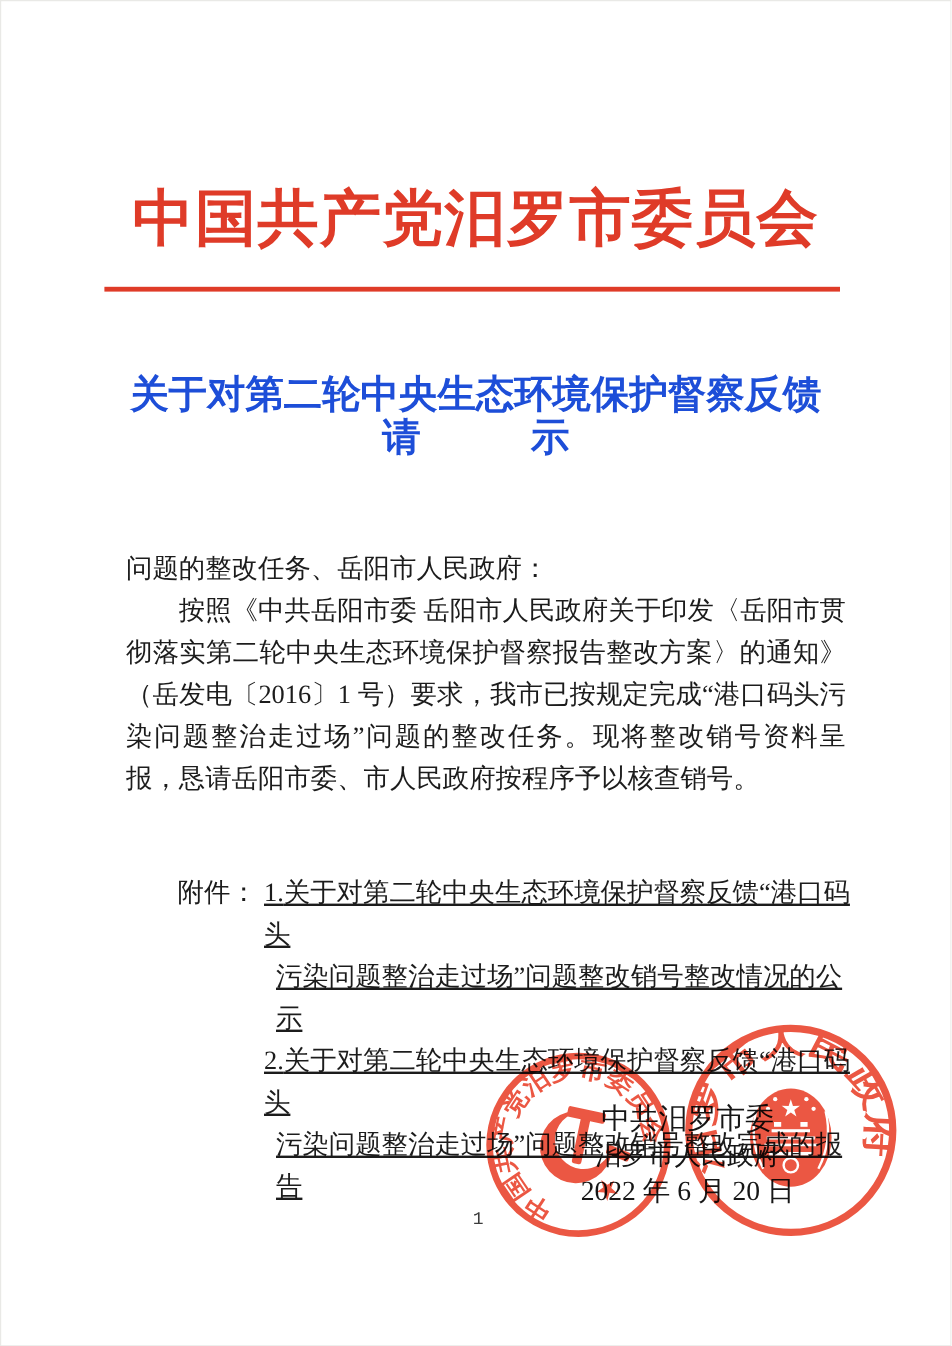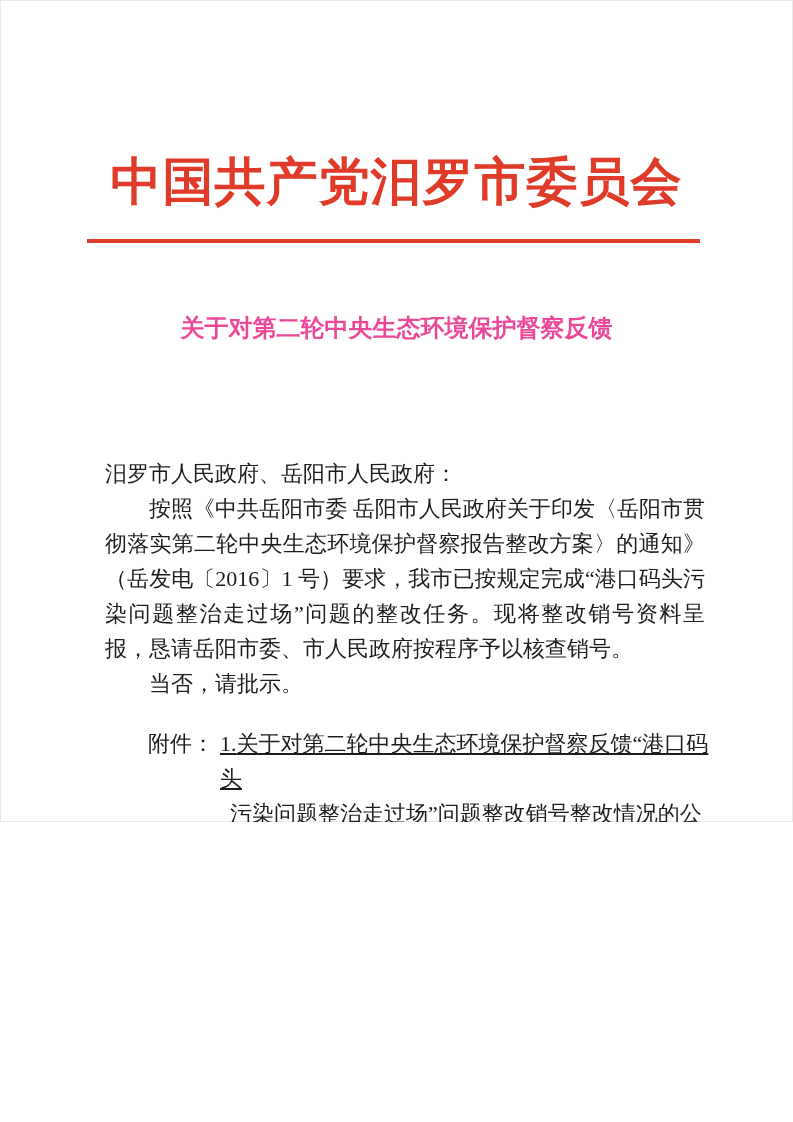--- a/index.html
+++ b/index.html
@@ -1,38 +1,38 @@
 <!DOCTYPE html>
 <html style="--header-red: #df3b28; --seal-red: #ea4a34; --ink: #1c1c1c;"><head>
 <meta charset="utf-8">
 <style>
   html,body { margin:0; padding:0; background:#ffffff; }
   .page {
     position:relative;
-    width:793px; height:822px;
+    width:793px; height:1122px;
     background:#fff;
     font-family:"Liberation Serif","DejaVu Serif",serif;
     color:var(--ink,#1c1c1c);
     overflow:hidden;
     box-shadow: inset 0 0 0 1px #e9e9e6;
   }
   .letterhead-name {
     position:absolute; top:148px; left:0; width:100%;
     text-align:center; white-space:nowrap;
     font-size:51px; font-weight:900; letter-spacing:1px;
     color:var(--header-red,#df3b28);
   }
   .red-rule {
     position:absolute; top:239px; left:87px; width:613px; height:4px;
     background:var(--header-red,#df3b28);
   }
   .doc-title {
     position:absolute; top:310px; left:50px; width:693px;
-    text-align:center; font-weight:700; font-size:24px; line-height:36px;
-    color:#ec4899;
+    text-align:center; font-weight:700; font-size:32px; line-height:36px;
+    color:#1d4ed8;
   }
   .title-gap { display:inline-block; width:92px; }
   .doc-body {
     position:absolute; top:456px; left:105px; width:600px;
     font-size:22px; line-height:35px; text-align:justify;
   }
   .doc-body p { margin:0; }
   .indent { text-indent:2em; }
   .attachments {
     position:absolute; top:726px; left:148px; width:566px;
@@ -63,26 +63,26 @@
 </head>
 <body>
 
 <div class="page">
 
   <div class="letterhead-name">中国共产党汨罗市委员会</div>
   <div class="red-rule"></div>
 
   <div class="doc-title">
     <div>关于对第二轮中央生态环境保护督察反馈</div>
+    <div><span>请</span><span class="title-gap"></span><span>示</span></div>
   </div>
 
   <div class="doc-body">
-    <p>汨罗市人民政府、岳阳市人民政府：</p>
+    <p>问题的整改任务、岳阳市人民政府：</p>
     <p class="indent">按照《中共岳阳市委 岳阳市人民政府关于印发〈岳阳市贯彻落实第二轮中央生态环境保护督察报告整改方案〉的通知》（岳发电〔2016〕1 号）要求，我市已按规定完成“港口码头污染问题整治走过场”问题的整改任务。现将整改销号资料呈报，恳请岳阳市委、市人民政府按程序予以核查销号。</p>
-    <p class="indent">当否，请批示。</p>
   </div>
 
   <div class="attachments">
     <span class="attach-label">附件：</span>
     <div class="attach-items">
       <div class="attach-item"><span>1.</span><span>关于对第二轮中央生态环境保护督察反馈“港口码头</span><span class="attach-l2">污染问题整治走过场”问题整改销号整改情况的公示</span></div>
       <div class="attach-item"><span>2.</span><span>关于对第二轮中央生态环境保护督察反馈“港口码头</span><span class="attach-l2">污染问题整治走过场”问题整改销号整改完成的报告</span></div>
     </div>
   </div>
 

